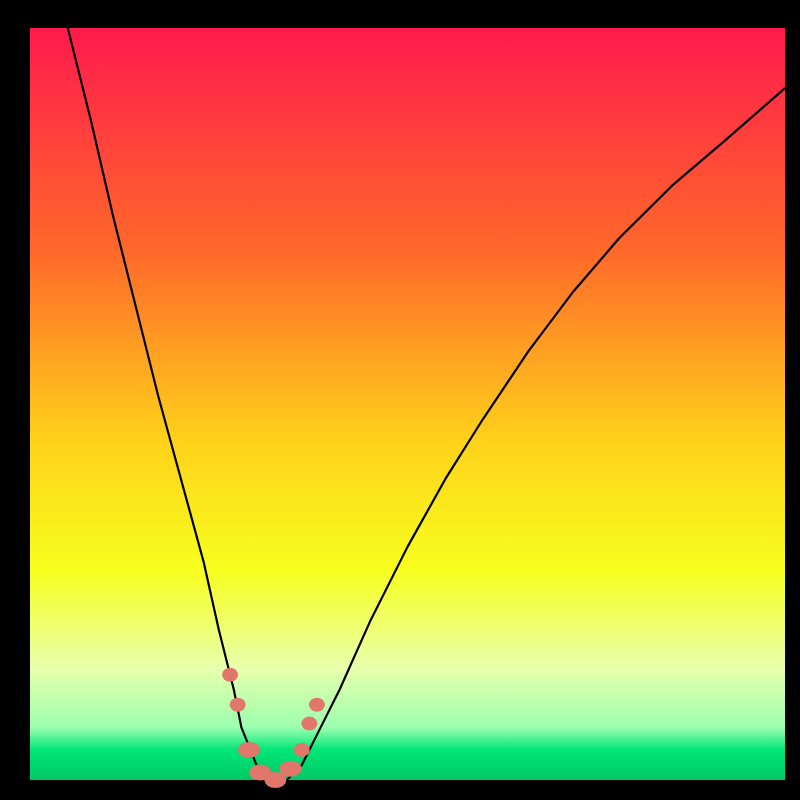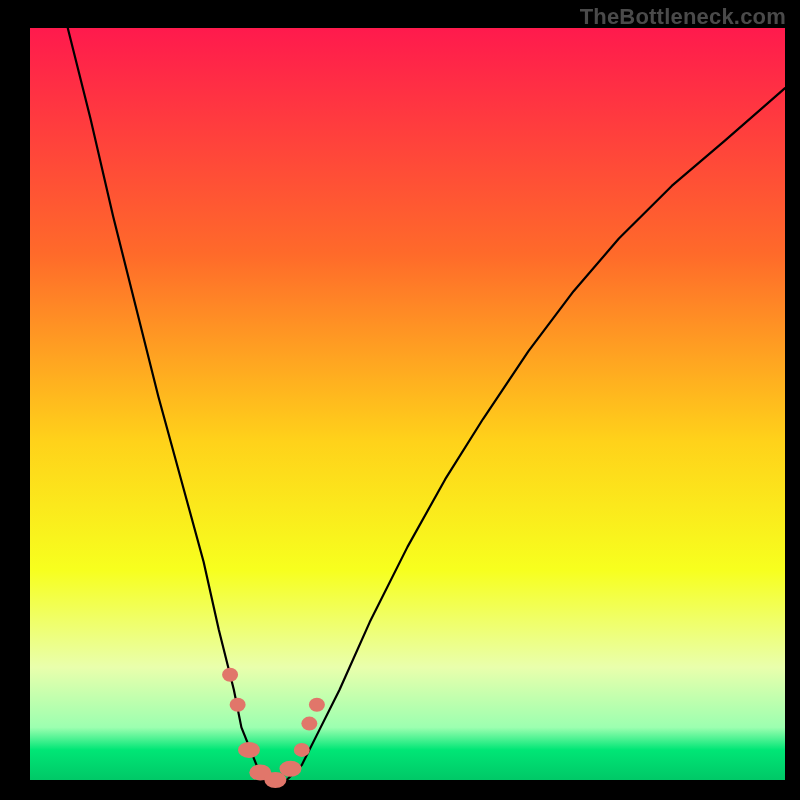--- a/index.html
+++ b/index.html
@@ -30,21 +30,20 @@
   svg {
     position: absolute;
     top: 0;
     left: 0;
   }
 </style>
 </head>
 <body>
 
 <div class="frame">
-  <div class="watermark">TheBottleneck.com</div>
   <svg id="chart-svg" width="800" height="800" viewBox="0 0 800 800">
       <defs>
         <linearGradient id="bg-grad" x1="0" y1="0" x2="0" y2="1">
           <stop offset="0%" stop-color="#ff1a4d"></stop>
           <stop offset="30%" stop-color="#ff6a2a"></stop>
           <stop offset="55.00000000000001%" stop-color="#ffd21a"></stop>
           <stop offset="72%" stop-color="#f7ff1e"></stop>
           <stop offset="85%" stop-color="#e9ffac"></stop>
           <stop offset="93%" stop-color="#9cffb0"></stop>
           <stop offset="96%" stop-color="#00e676"></stop>

